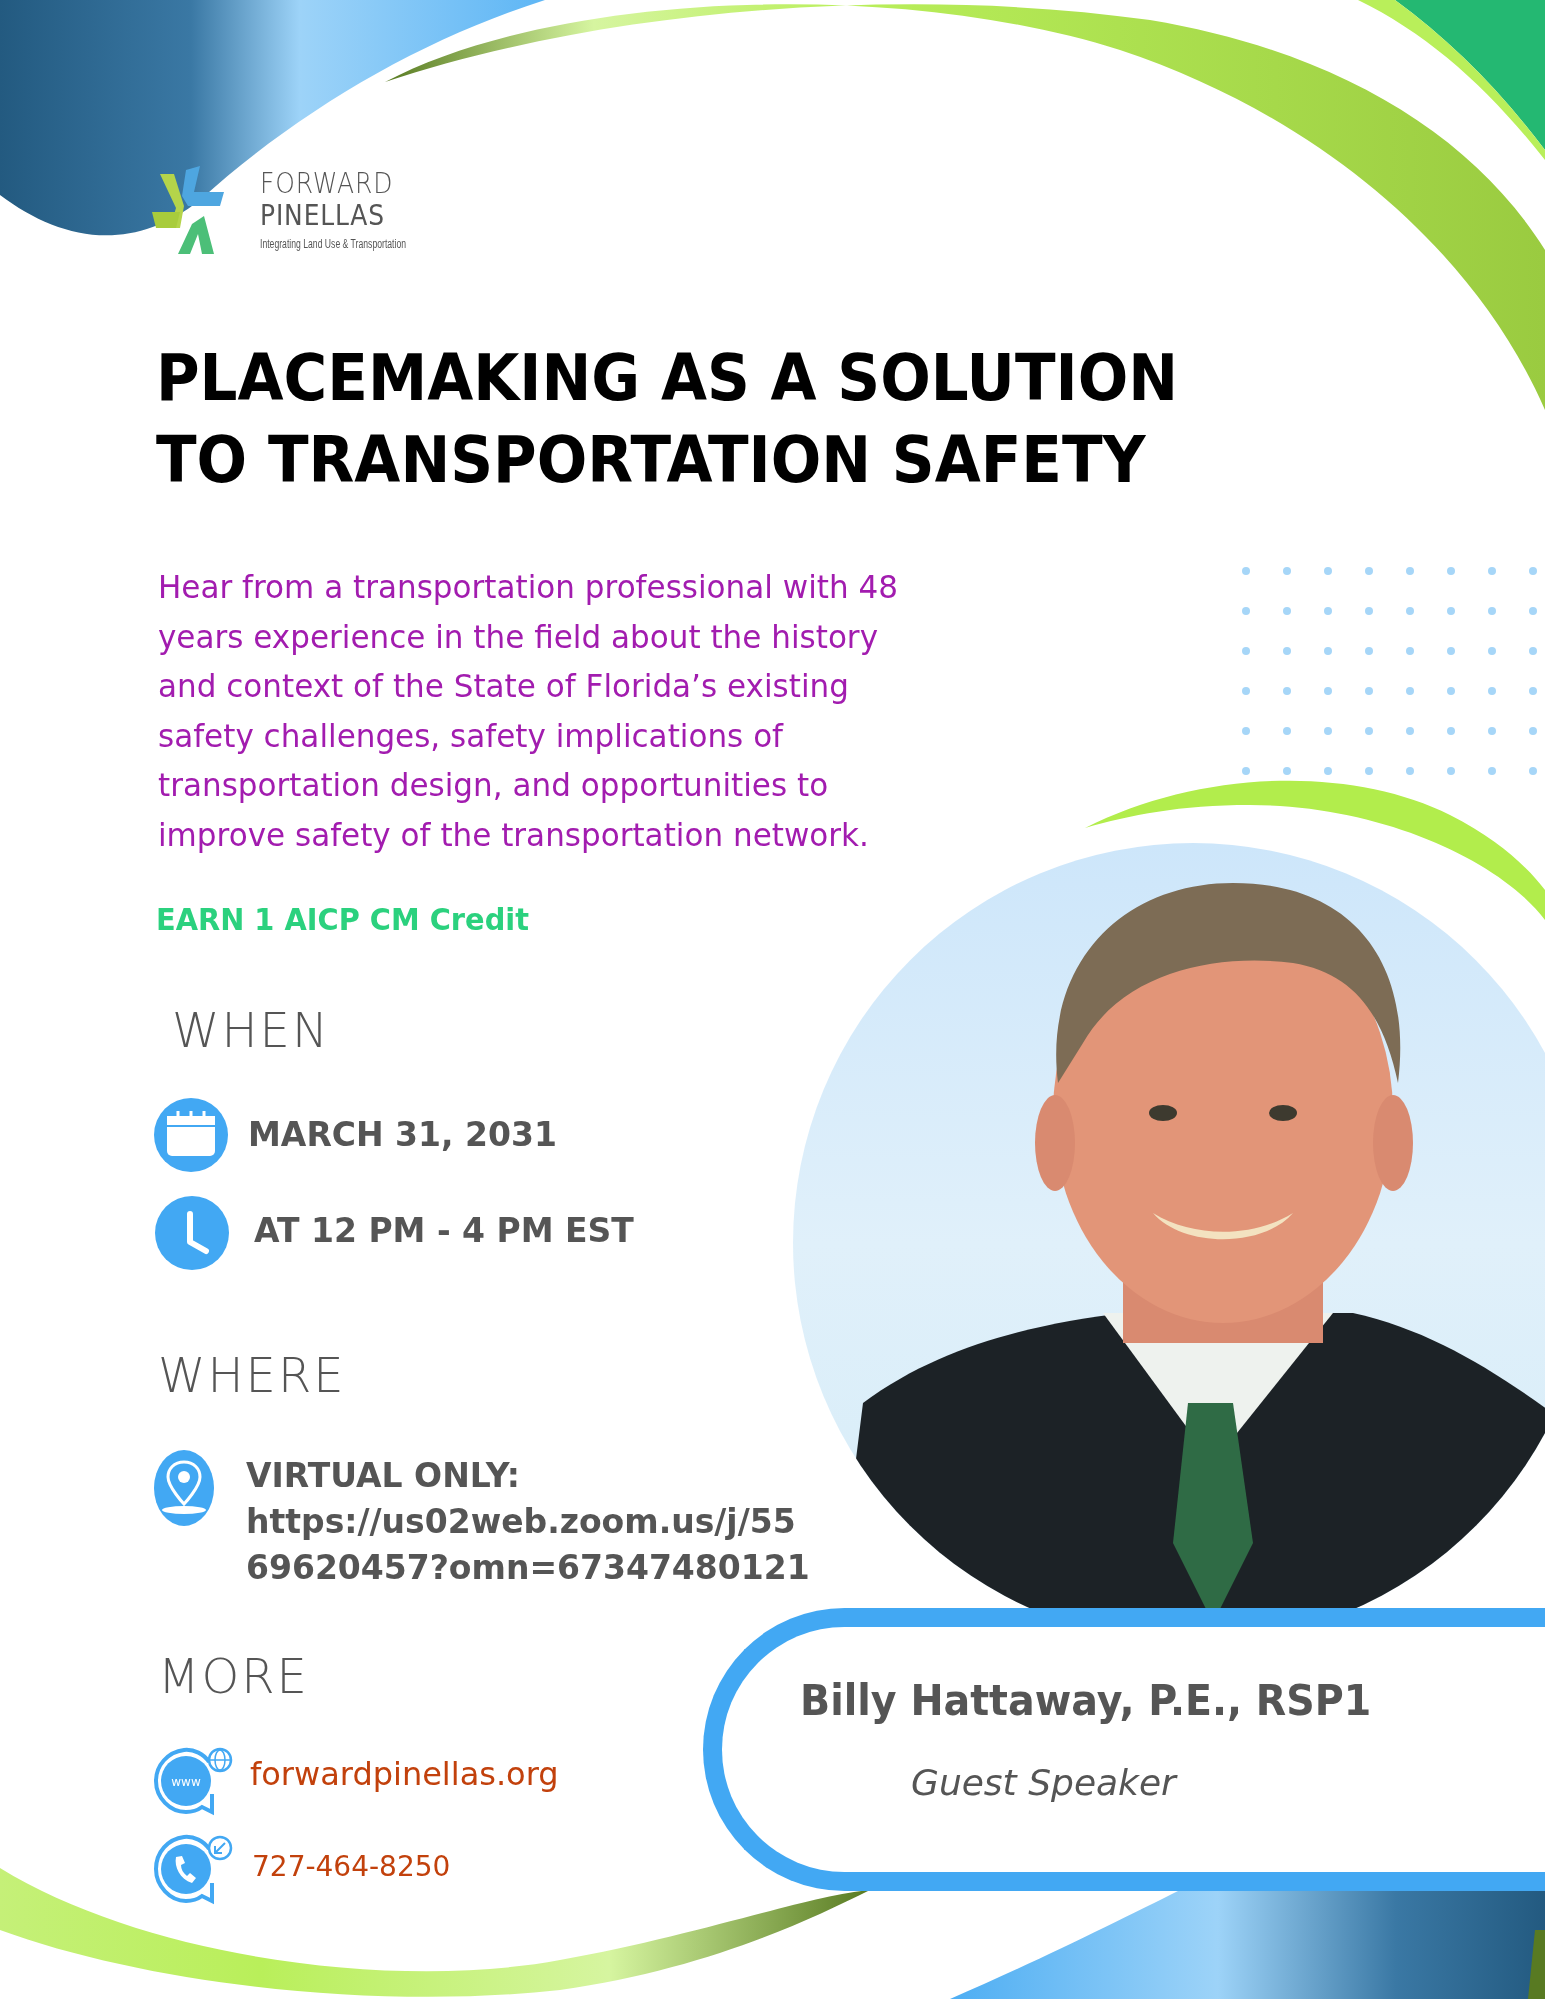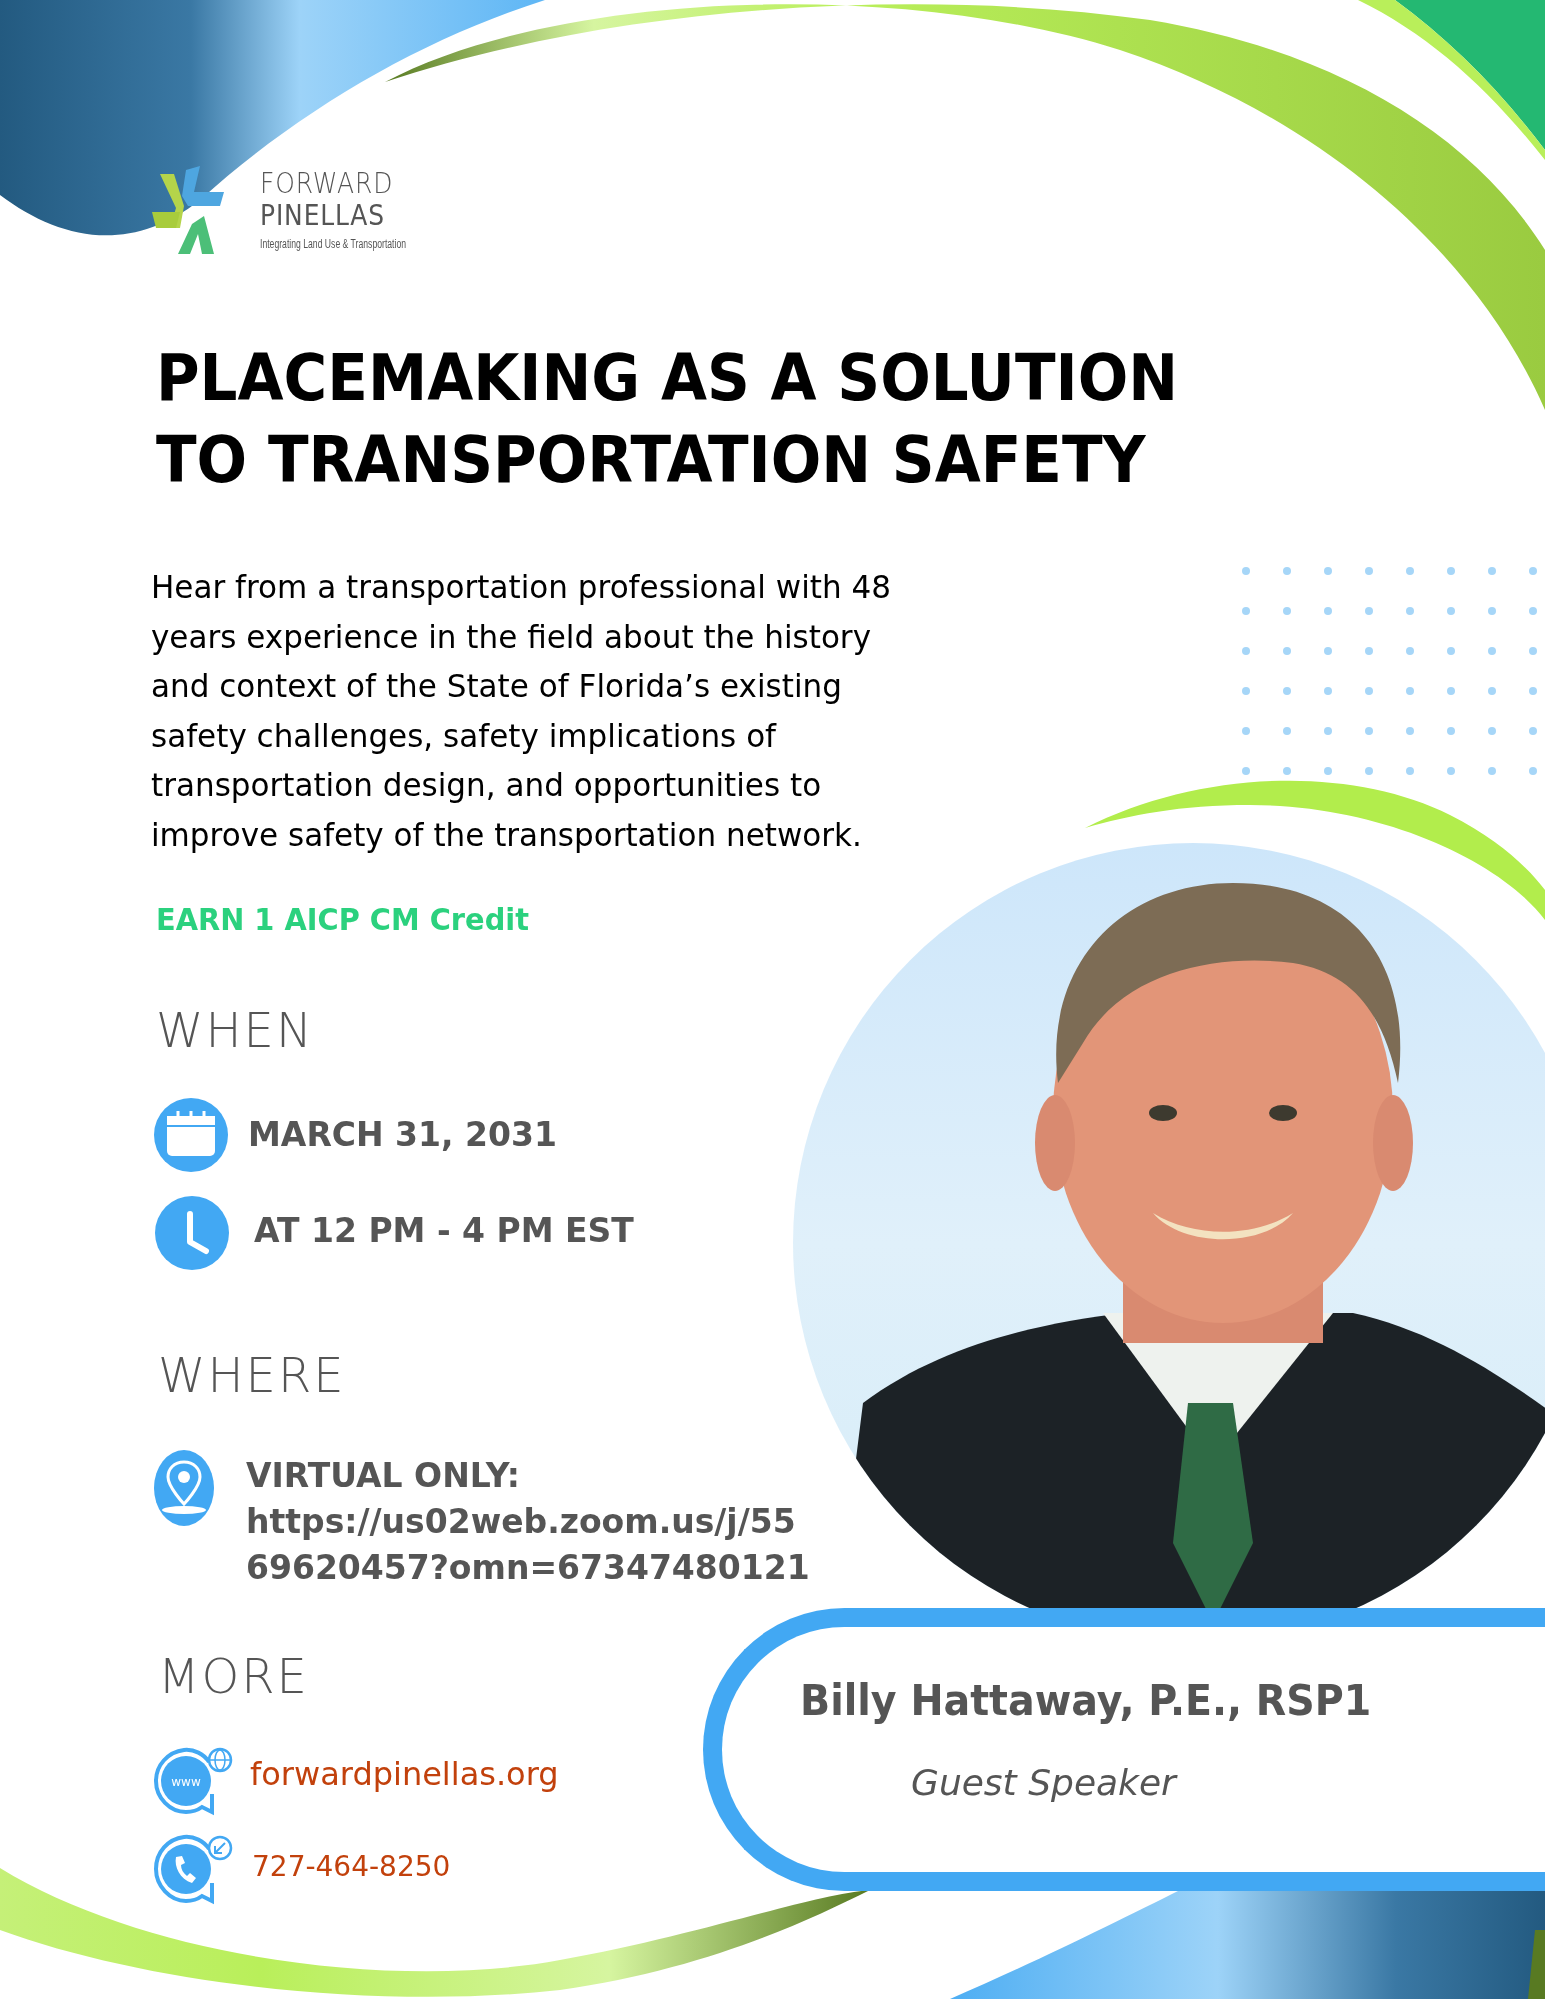--- a/index.html
+++ b/index.html
@@ -13,21 +13,21 @@
   .logo-text1, .logo-text2 { position: absolute; left: 108px; font-family: "DejaVu Sans", sans-serif; color: #555; letter-spacing: 1px; }
   .logo-text1 { top: 0px; font-size: 29px; font-weight: 300; transform: scaleX(0.86); transform-origin: left; }
   .logo-text2 { top: 32px; font-size: 29px; transform: scaleX(0.86); transform-origin: left; }
   .logo-tag { position: absolute; left: 108px; top: 71px; font-size: 12px; color: #555; white-space: nowrap; transform: scaleX(0.72); transform-origin: left; font-family: "Liberation Sans", sans-serif; }
 
   
   .title { left: 156px; top: 337px; width: 1200px; font-family: "DejaVu Sans", sans-serif; font-weight: bold; font-size: 64px; line-height: 82px; color: #000000; letter-spacing: 0px; }
   .title div { white-space: nowrap; transform: scaleX(0.93); transform-origin: left; }
 
   
-  .desc { left: 151px; top: 563px; width: 900px; font-family: "DejaVu Sans", sans-serif; font-size: 32px; line-height: 49.5px; color: #000000; }
+  .desc { left: 158px; top: 563px; width: 900px; font-family: "DejaVu Sans", sans-serif; font-size: 32px; line-height: 49.5px; color: #a21caf; }
   .desc div { white-space: nowrap; transform: scaleX(0.97); transform-origin: left; }
 
   .credit { left: 156px; top: 901px; font-family: "DejaVu Sans", sans-serif; font-weight: bold; font-size: 31px; color: #2bd17e; white-space: nowrap; transform: scaleX(0.93); transform-origin: left; }
 
   .section-h { font-family: "DejaVu Sans", sans-serif; font-size: 48px; color: #555; letter-spacing: 2px; font-weight: 300; }
 
   .row-text { font-family: "DejaVu Sans", sans-serif; font-weight: bold; font-size: 33px; color: #555; white-space: nowrap; }
   .icon-circle { position: absolute; width: 74px; height: 74px; border-radius: 50%; background: #42a8f3; }
 
   .where-text { left: 246px; top: 1453px; font-family: "DejaVu Sans", sans-serif; font-weight: bold; font-size: 33px; line-height: 46px; color: #555; }
@@ -164,21 +164,21 @@
   <div>Hear from a transportation professional with 48</div>
   <div>years experience in the field about the history</div>
   <div>and context of the State of Florida’s existing</div>
   <div>safety challenges, safety implications of</div>
   <div>transportation design, and opportunities to</div>
   <div>improve safety of the transportation network.</div>
 </div>
 
 <div class="abs credit">EARN 1 AICP CM Credit</div>
 
-<div class="abs section-h" style="left:156px; top:1002px;text-align:right;">WHEN</div>
+<div class="abs section-h" style="left:172px; top:1002px;text-align:right;">WHEN</div>
 
 <div class="icon-circle" style="left:154px; top:1098px;">
   <svg width="74" height="74" viewBox="0 0 74 74">
     <rect x="13" y="18" width="48" height="40" rx="5" fill="#fff"></rect>
     <rect x="13" y="18" width="48" height="9" fill="#fff"></rect>
     <rect x="16" y="29" width="42" height="26" rx="2" fill="#fff"></rect>
     <line x1="13" y1="28" x2="61" y2="28" stroke="#42a8f3" stroke-width="2"></line>
     <line x1="24" y1="13" x2="24" y2="21" stroke="#fff" stroke-width="3"></line>
     <line x1="37" y1="13" x2="37" y2="21" stroke="#fff" stroke-width="3"></line>
     <line x1="50" y1="13" x2="50" y2="21" stroke="#fff" stroke-width="3"></line>

